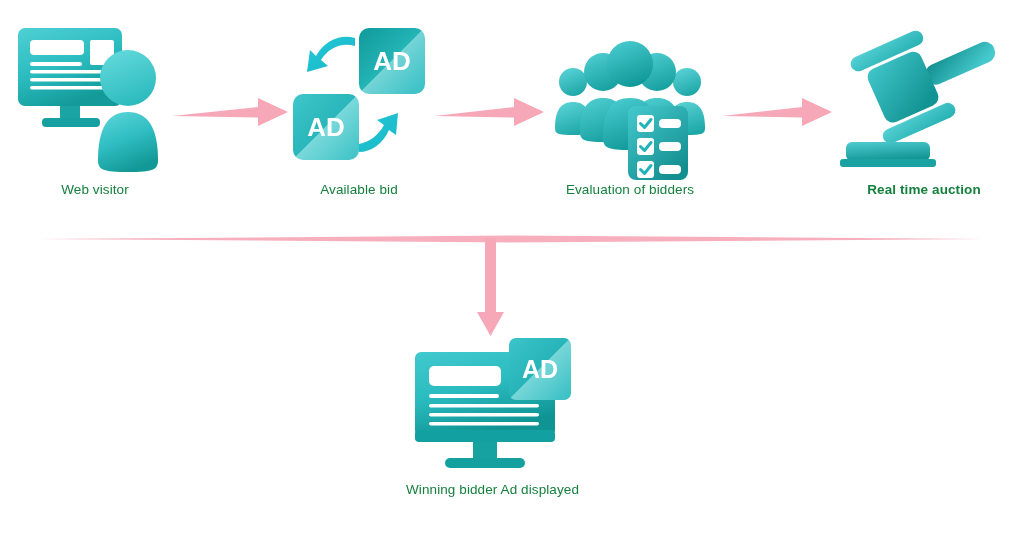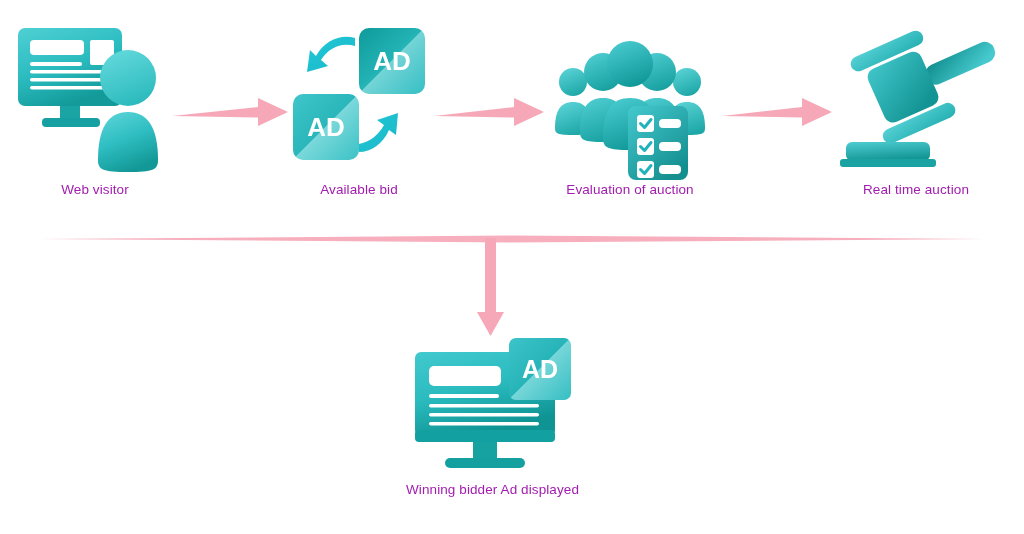--- a/index.html
+++ b/index.html
@@ -8,21 +8,21 @@
     font-family:"Liberation Sans", sans-serif;
     overflow:hidden;position:relative;
   }
   #stage{position:absolute;left:0;top:0;width:1024px;height:534px;}
 
   .node{position:absolute;}
   .icon-wrap{position:absolute;}
   .label{
     position:absolute;
     text-align:center;
-    color:#a21caf;
+    color:#15803d;
     font-size:13.5px;
     letter-spacing:.1px;
     white-space:nowrap;
     font-family:"Liberation Sans", sans-serif;
   }
   svg{display:block;overflow:visible;}
 </style>
 </head>
 <body>
 
@@ -174,21 +174,21 @@
 
         <rect x="92" y="118" width="17" height="17" rx="3" fill="#ffffff"></rect>
         <path d="M95.5 126.5 L99.5 130.5 L106 122.5" stroke="#21b3ba" stroke-width="3" fill="none" stroke-linecap="round" stroke-linejoin="round"></path>
         <rect x="114" y="122" width="22" height="9" rx="4" fill="#ffffff"></rect>
 
         <rect x="92" y="141" width="17" height="17" rx="3" fill="#ffffff"></rect>
         <path d="M95.5 149.5 L99.5 153.5 L106 145.5" stroke="#21b3ba" stroke-width="3" fill="none" stroke-linecap="round" stroke-linejoin="round"></path>
         <rect x="114" y="145" width="22" height="9" rx="4" fill="#ffffff"></rect>
       </g>
     </svg>
-    <div class="label" style="left:0;top:162px;width:170px;">Evaluation of auction</div>
+    <div class="label" style="left:0;top:162px;width:170px;">Evaluation of bidders</div>
   </div>
 
   <div class="icon-wrap" style="left:722px;top:96px;">
     <svg width="112" height="34" viewBox="0 0 112 34">
       <path d="M0 20 L80 11 L80 2 L110 16 L80 30 L80 21.5 Z" fill="#f6a8b8"></path>
     </svg>
   </div>
 
   <div class="node" style="left:832px;top:20px;">
     <svg width="160" height="160" viewBox="0 0 160 160">
@@ -219,21 +219,21 @@
         <rect x="32" y="18" width="78" height="15" rx="7.5" fill="url(#gGavelBand)"></rect>
 
         <rect x="32" y="97" width="78" height="15" rx="7.5" fill="url(#gGavelBand)"></rect>
       </g>
 
       <g>
         <rect x="14" y="122" width="84" height="19" rx="6" fill="url(#gBlock)"></rect>
         <rect x="8" y="139" width="96" height="8" rx="3" fill="#1ba3a3"></rect>
       </g>
     </svg>
-    <div class="label" style="left:4px;top:162px;width:160px;">Real time auction</div>
+    <div class="label" style="left:12px;top:162px;width:160px;font-weight:bold;">Real time auction</div>
   </div>
 
   <div class="icon-wrap" style="left:30px;top:226px;">
     <svg width="964" height="120" viewBox="0 0 964 120">
 
       <path d="M8 13 L480 9.5 L956 13 L480 16.5 Z" fill="#f7afbe"></path>
 
       <g>
         <path d="M455 12 L467 12 L467 84 L480 84 L460 108 L440 84 L453 84 Z" transform="translate(0,0)" fill="#f6a8b8" style="display:none"></path>
         <rect x="455" y="12" width="11" height="76" fill="#f6a8b8"></rect>

